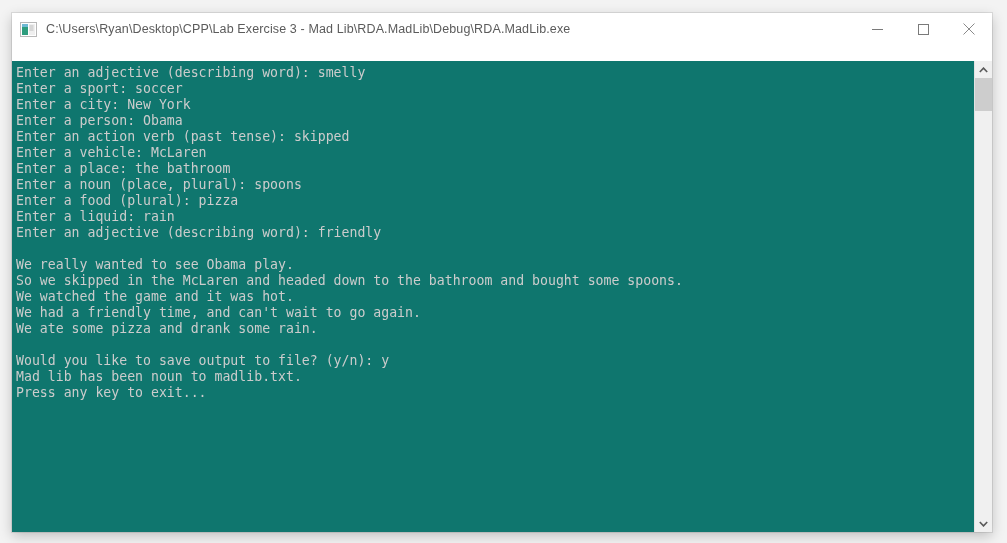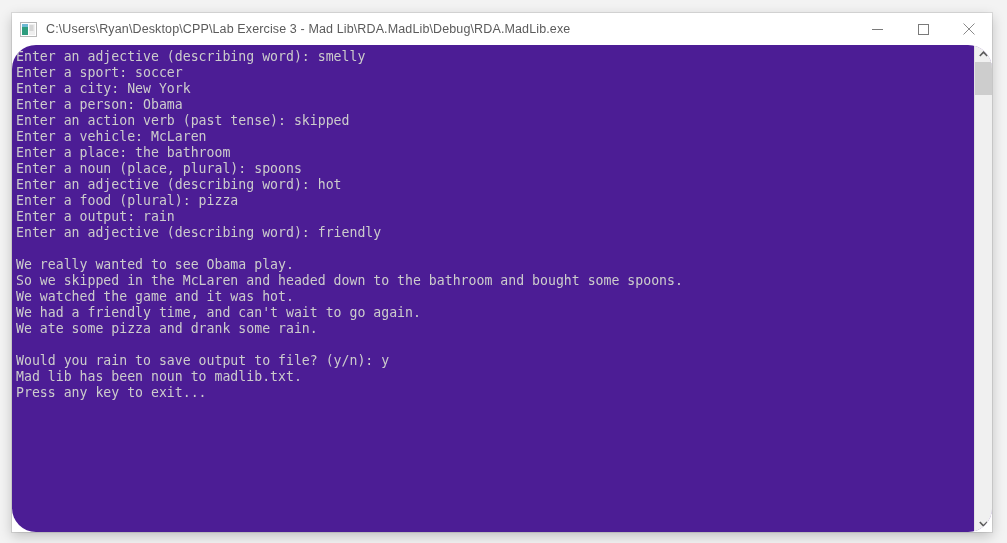--- a/index.html
+++ b/index.html
@@ -24,20 +24,21 @@
     position: absolute;
     left: 12px;
     top: 13px;
     width: 980px;
     height: 519px;
     background: #ffffff;
     box-shadow: 0 4px 12px rgba(0,0,0,0.22), 0 0 0 1px rgba(0,0,0,0.09);
     display: flex;
     flex-direction: column;
     overflow: hidden;
+    gap: 16px;
   }
 
   
   #title-bar {
     height: 32px;
     min-height: 32px;
     background: #ffffff;
     display: flex;
     align-items: center;
     padding-left: 8px;
@@ -70,25 +71,24 @@
     align-items: center;
     justify-content: center;
     flex: 0 0 auto;
     background: transparent;
   }
   .win-btn svg { display: block; }
 
   
   #console-body {
     flex: 1 1 auto;
-    background: #4c1d95;
-    display: flex;
-    position: relative;
-    overflow: hidden;
-    border-radius: 24px;
+    background: #0f766e;
+    display: flex;
+    position: relative;
+    overflow: hidden;
   }
 
   #console-text {
     flex: 1 1 auto;
     padding: 4px 0 0 4px;
     overflow: hidden;
   }
 
   .line {
     font-family: "DejaVu Sans Mono", "Liberation Mono", monospace;
@@ -181,32 +181,31 @@
 
       <div id="console-text">
           <div class="line">Enter an adjective (describing word): smelly</div>
           <div class="line">Enter a sport: soccer</div>
           <div class="line">Enter a city: New York</div>
           <div class="line">Enter a person: Obama</div>
           <div class="line">Enter an action verb (past tense): skipped</div>
           <div class="line">Enter a vehicle: McLaren</div>
           <div class="line">Enter a place: the bathroom</div>
           <div class="line">Enter a noun (place, plural): spoons</div>
-          <div class="line">Enter an adjective (describing word): hot</div>
           <div class="line">Enter a food (plural): pizza</div>
-          <div class="line">Enter a output: rain</div>
+          <div class="line">Enter a liquid: rain</div>
           <div class="line">Enter an adjective (describing word): friendly</div>
           <div class="line blank"> </div>
           <div class="line">We really wanted to see Obama play.</div>
           <div class="line">So we skipped in the McLaren and headed down to the bathroom and bought some spoons.</div>
           <div class="line">We watched the game and it was hot.</div>
           <div class="line">We had a friendly time, and can't wait to go again.</div>
           <div class="line">We ate some pizza and drank some rain.</div>
           <div class="line blank"> </div>
-          <div class="line">Would you rain to save output to file? (y/n): y</div>
+          <div class="line">Would you like to save output to file? (y/n): y</div>
           <div class="line">Mad lib has been noun to madlib.txt.</div>
           <div class="line">Press any key to exit...</div>
         </div>
 
       <div id="console-scrollbar">
         <div class="sb-arrow">
           <svg width="9" height="6" viewBox="0 0 9 6" xmlns="http://www.w3.org/2000/svg">
             <path d="M0.8 5 L4.5 1.1 L8.2 5" fill="none" stroke="#5a5a5a" stroke-width="1.6"></path>
           </svg>
         </div>

